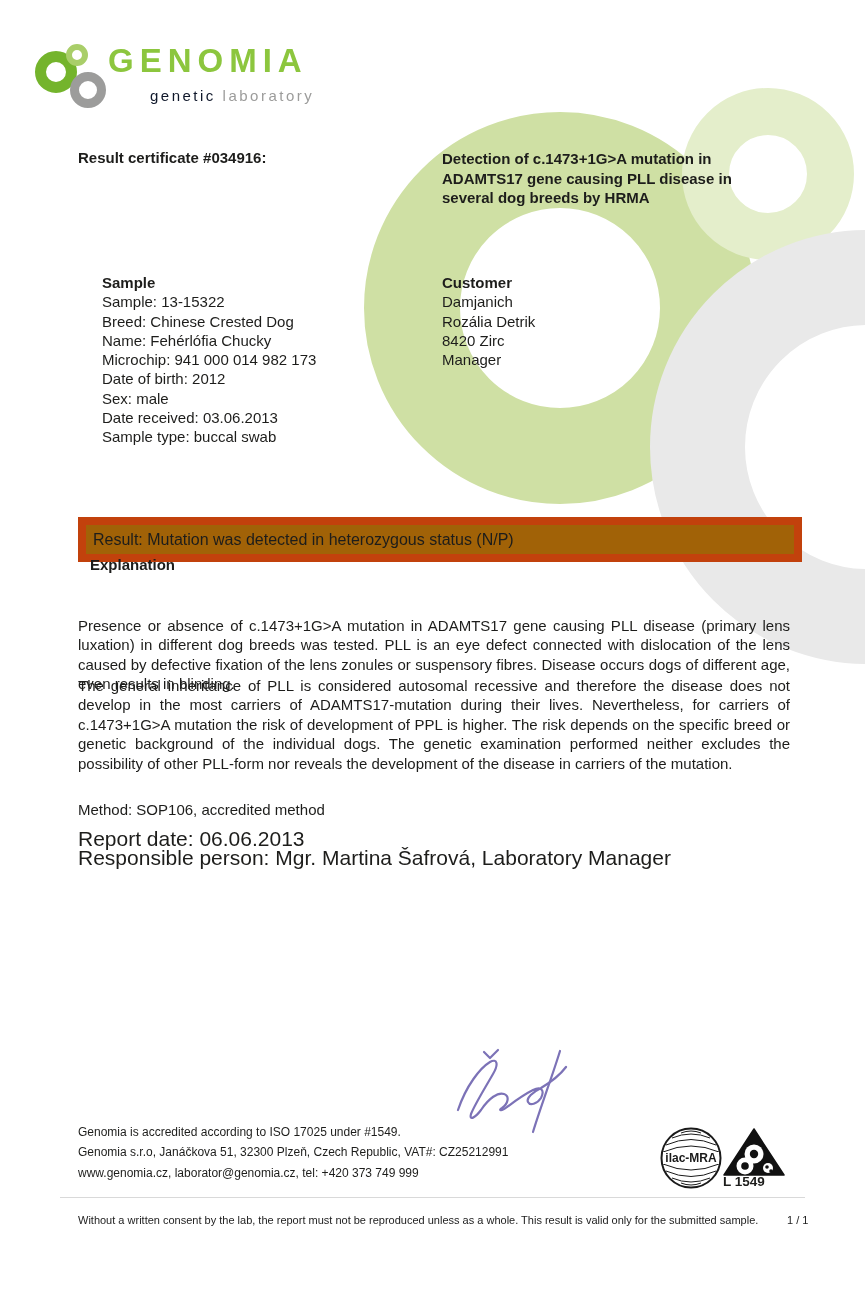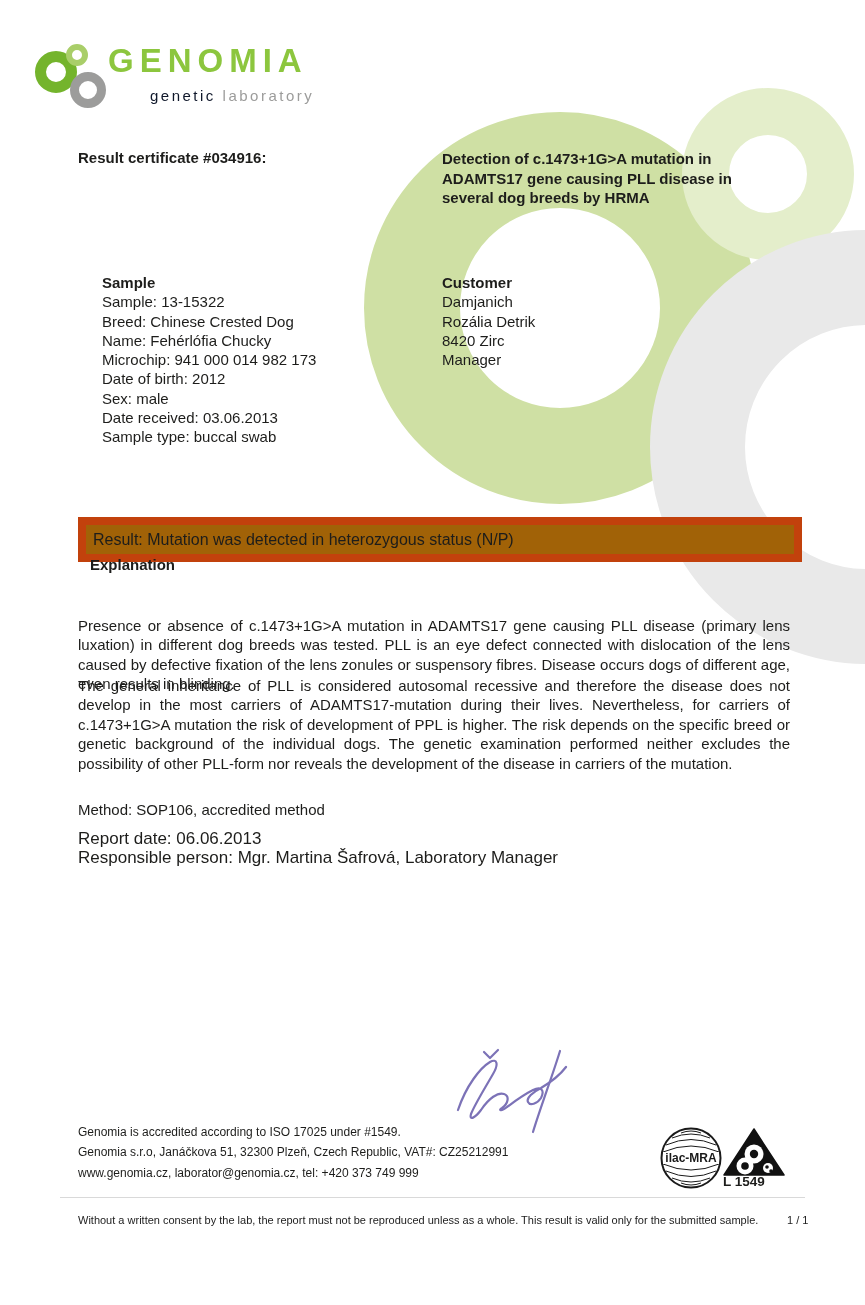--- a/index.html
+++ b/index.html
@@ -32,21 +32,21 @@
   
   .result-box{left:78px;top:517px;width:708px;height:29px;background:#a16207;
               border:8px solid #c2410c;z-index:2;}
   .result-text{font-size:16px;line-height:29px;padding-left:7px;white-space:nowrap;}
   
   .expl-heading{left:78px;top:556px;font-size:15px;font-weight:bold;z-index:2;margin-left:12px;}
   .para{left:78px;width:712px;font-size:15px;line-height:19.4px;text-align:justify;z-index:2;}
   .para1{top:616px;}
   .para2{top:676px;}
   .method-line{left:78px;top:801px;font-size:15px;z-index:2;}
-  .report-block{left:78px;top:829px;font-size:17px;line-height:19.3px;z-index:2;}
+  .report-block{left:78px;top:829px;font-size:21px;line-height:19.3px;z-index:2;}
   
   .signature{left:440px;top:1046px;z-index:3;}
   
   .footer-block{left:78px;top:1122px;font-size:12px;line-height:20.3px;z-index:4;}
   .ilac-logo{left:659px;top:1126px;z-index:2;}
   .cia-logo{left:723px;top:1128px;z-index:2;}
   .cia-label{left:723px;top:1174px;width:62px;text-align:left;font-size:13.5px;
              font-weight:bold;z-index:2;}
   .divider{left:60px;top:1197px;width:745px;height:0;border-top:1px solid #d9d9d9;z-index:2;}
   .disclaimer{left:78px;top:1214px;font-size:11px;color:#222;z-index:2;}

